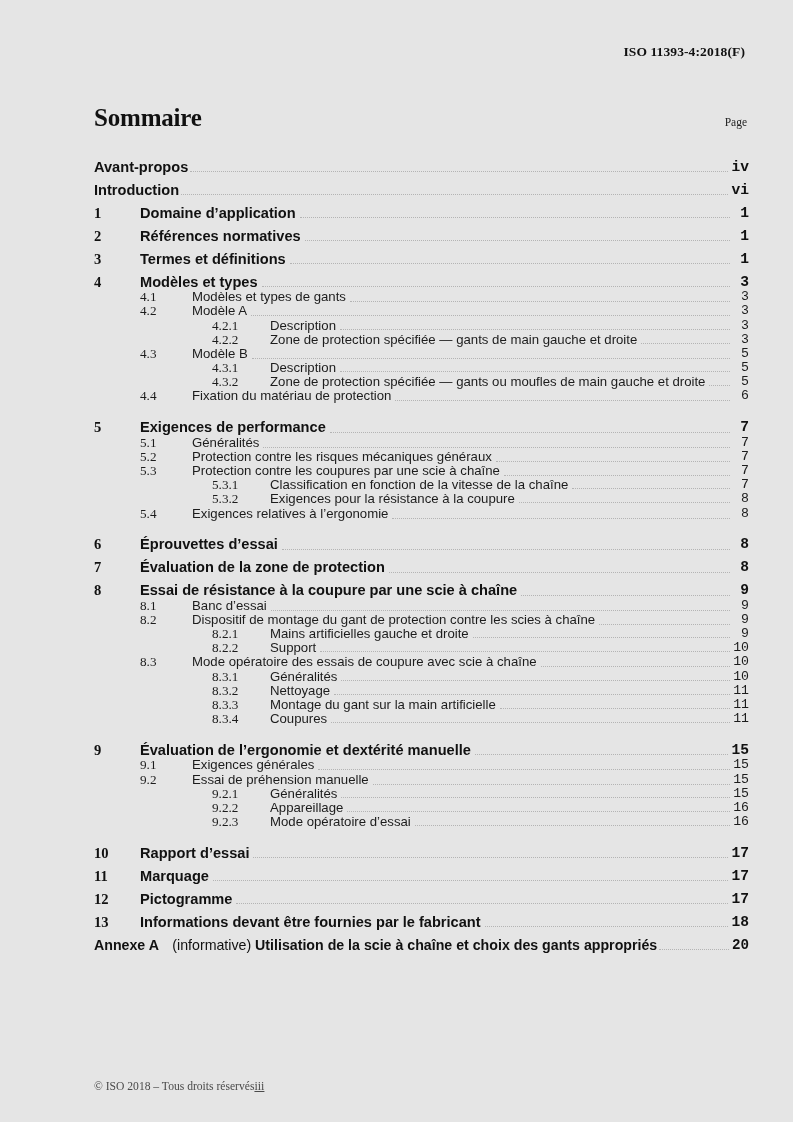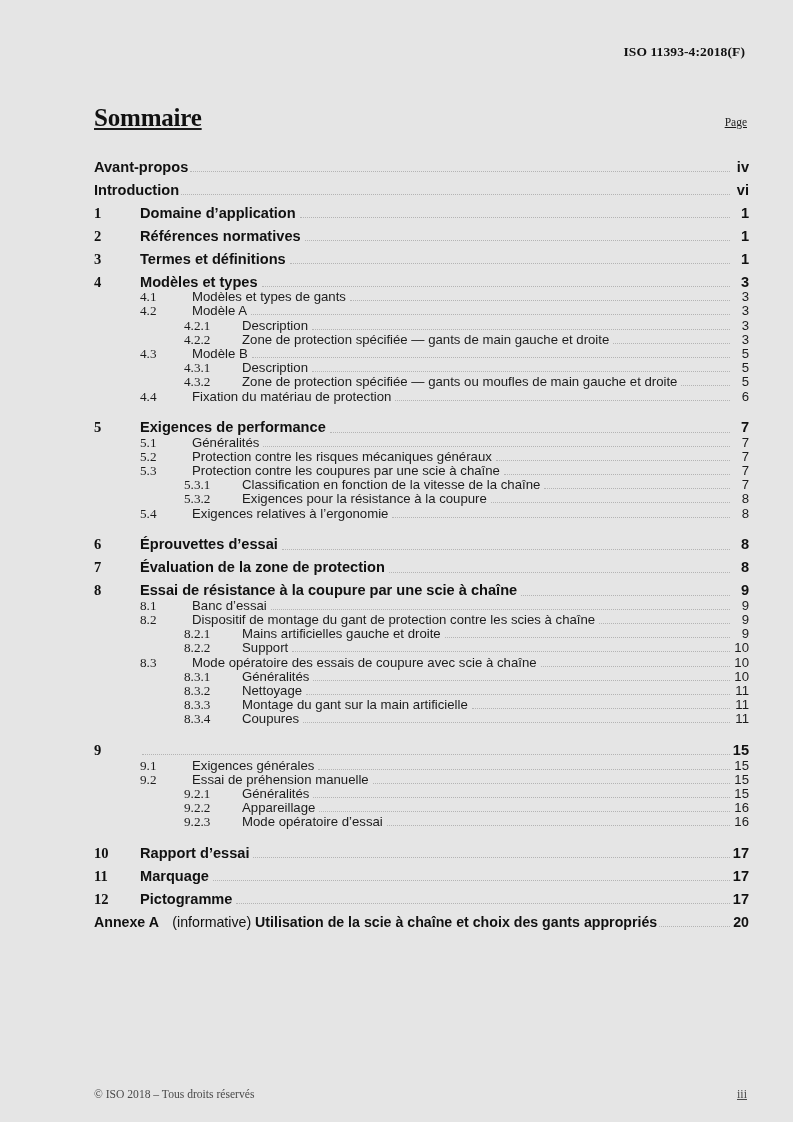--- a/index.html
+++ b/index.html
@@ -34,21 +34,20 @@
 
   
   .title-row {
     position: absolute;
     top: 104px;
     left: 94px;
     right: 46px;
     display: flex;
     align-items: baseline;
     justify-content: space-between;
-    text-decoration: underline;
   }
   .toc-title {
     font-family: "Liberation Serif", serif;
     font-weight: bold;
     font-size: 25px;
     letter-spacing: -0.2px;
     color: #111111;
   }
   .page-col-label {
     font-family: "Liberation Serif", serif;
@@ -68,21 +67,21 @@
     display: flex;
     align-items: flex-end;
     width: 100%;
     line-height: 1.06;
     white-space: nowrap;
   }
 
   
   .lvl-front { height: 23px; }
   .lvl-1     { height: 23px; }
-  .lvl-2     { height: 14.2px; }
+  .lvl-2     { height: 14.2px; align-items: center; }
   .lvl-3     { height: 14.2px; }
   .lvl-annex { height: 23px; }
 
   .num {
     flex: 0 0 auto;
     font-family: "Liberation Serif", serif;
   }
   .label {
     flex: 0 0 auto;
     font-family: Liberation Sans, sans-serif;
@@ -99,21 +98,21 @@
     position: absolute;
     left: 2px;
     right: 2px;
     bottom: 3px;
     border-bottom: 1.1px dotted #b4b4b4;
   }
   .pg {
     flex: 0 0 auto;
     text-align: right;
     min-width: 16px;
-    font-family: Liberation Sans, sans-serif;
+    font-family: Liberation Mono, monospace;
     padding-left: 1px;
   }
 
   
   .lvl-front .label,
   .lvl-front .pg,
   .lvl-1 .num,
   .lvl-1 .label,
   .lvl-1 .pg {
     font-weight: bold;
@@ -136,46 +135,45 @@
   .lvl-2 .label { padding-right: 2px; }
 
   
   .lvl-3 .num,
   .lvl-3 .label,
   .lvl-3 .pg {
     font-weight: normal;
     font-size: 13.2px;
     color: #1c1c1c;
   }
-  .lvl-3 .num   { width: 58px; margin-left: 90px; }
+  .lvl-3 .num   { width: 58px; margin-left: 118px; }
   .lvl-3 .label { padding-right: 2px; }
 
   
   .lvl-annex .label,
   .lvl-annex .pg {
     font-weight: bold;
     font-size: 14.2px;
     color: #111111;
   }
   .lvl-annex .label .annex-kind {
     font-weight: normal;
     padding-left: 10px;
   }
   .lvl-annex .num { width: 0; }
   .gap-md { height: 9px; }
 
   
   .doc-footer {
     position: absolute;
-    bottom: 20px;
+    bottom: 28px;
     left: 94px;
     right: 46px;
     display: flex;
     align-items: baseline;
-    justify-content: space-between;
     font-family: "Liberation Serif", serif;
     font-size: 11.6px;
     color: #4a4a4a;
   }
   .doc-footer .folio {
     font-size: 12px;
     color: #4a4a4a;
     text-decoration: underline;
   }
 </style>
@@ -388,20 +386,21 @@
       </div>
       <div class="toc-entry lvl-3">
         <span class="num">8.3.4</span>
         <span class="label">Coupures</span>
         <span class="leader"></span>
         <span class="pg">11</span>
       </div>
       <div class="gap-md"></div>
       <div class="toc-entry lvl-1">
         <span class="num">9</span>
+        <span class="label">Évaluation de l’ergonomie et dextérité manuelle</span>
         <span class="leader"></span>
         <span class="pg">15</span>
       </div>
       <div class="toc-entry lvl-2">
         <span class="num">9.1</span>
         <span class="label">Exigences générales</span>
         <span class="leader"></span>
         <span class="pg">15</span>
       </div>
       <div class="toc-entry lvl-2">
@@ -439,20 +438,26 @@
         <span class="num">11</span>
         <span class="label">Marquage</span>
         <span class="leader"></span>
         <span class="pg">17</span>
       </div>
       <div class="toc-entry lvl-1">
         <span class="num">12</span>
         <span class="label">Pictogramme</span>
         <span class="leader"></span>
         <span class="pg">17</span>
+      </div>
+      <div class="toc-entry lvl-1">
+        <span class="num">13</span>
+        <span class="label">Informations devant être fournies par le fabricant</span>
+        <span class="leader"></span>
+        <span class="pg">18</span>
       </div>
       <div class="toc-entry lvl-annex">
         <span class="num"></span>
         <span class="label"><span>Annexe A </span><span class="annex-kind">(informative) </span><span>Utilisation de la scie à chaîne et choix des gants appropriés</span></span>
         <span class="leader"></span>
         <span class="pg">20</span>
       </div>
     </div>
 
   <div class="doc-footer">

